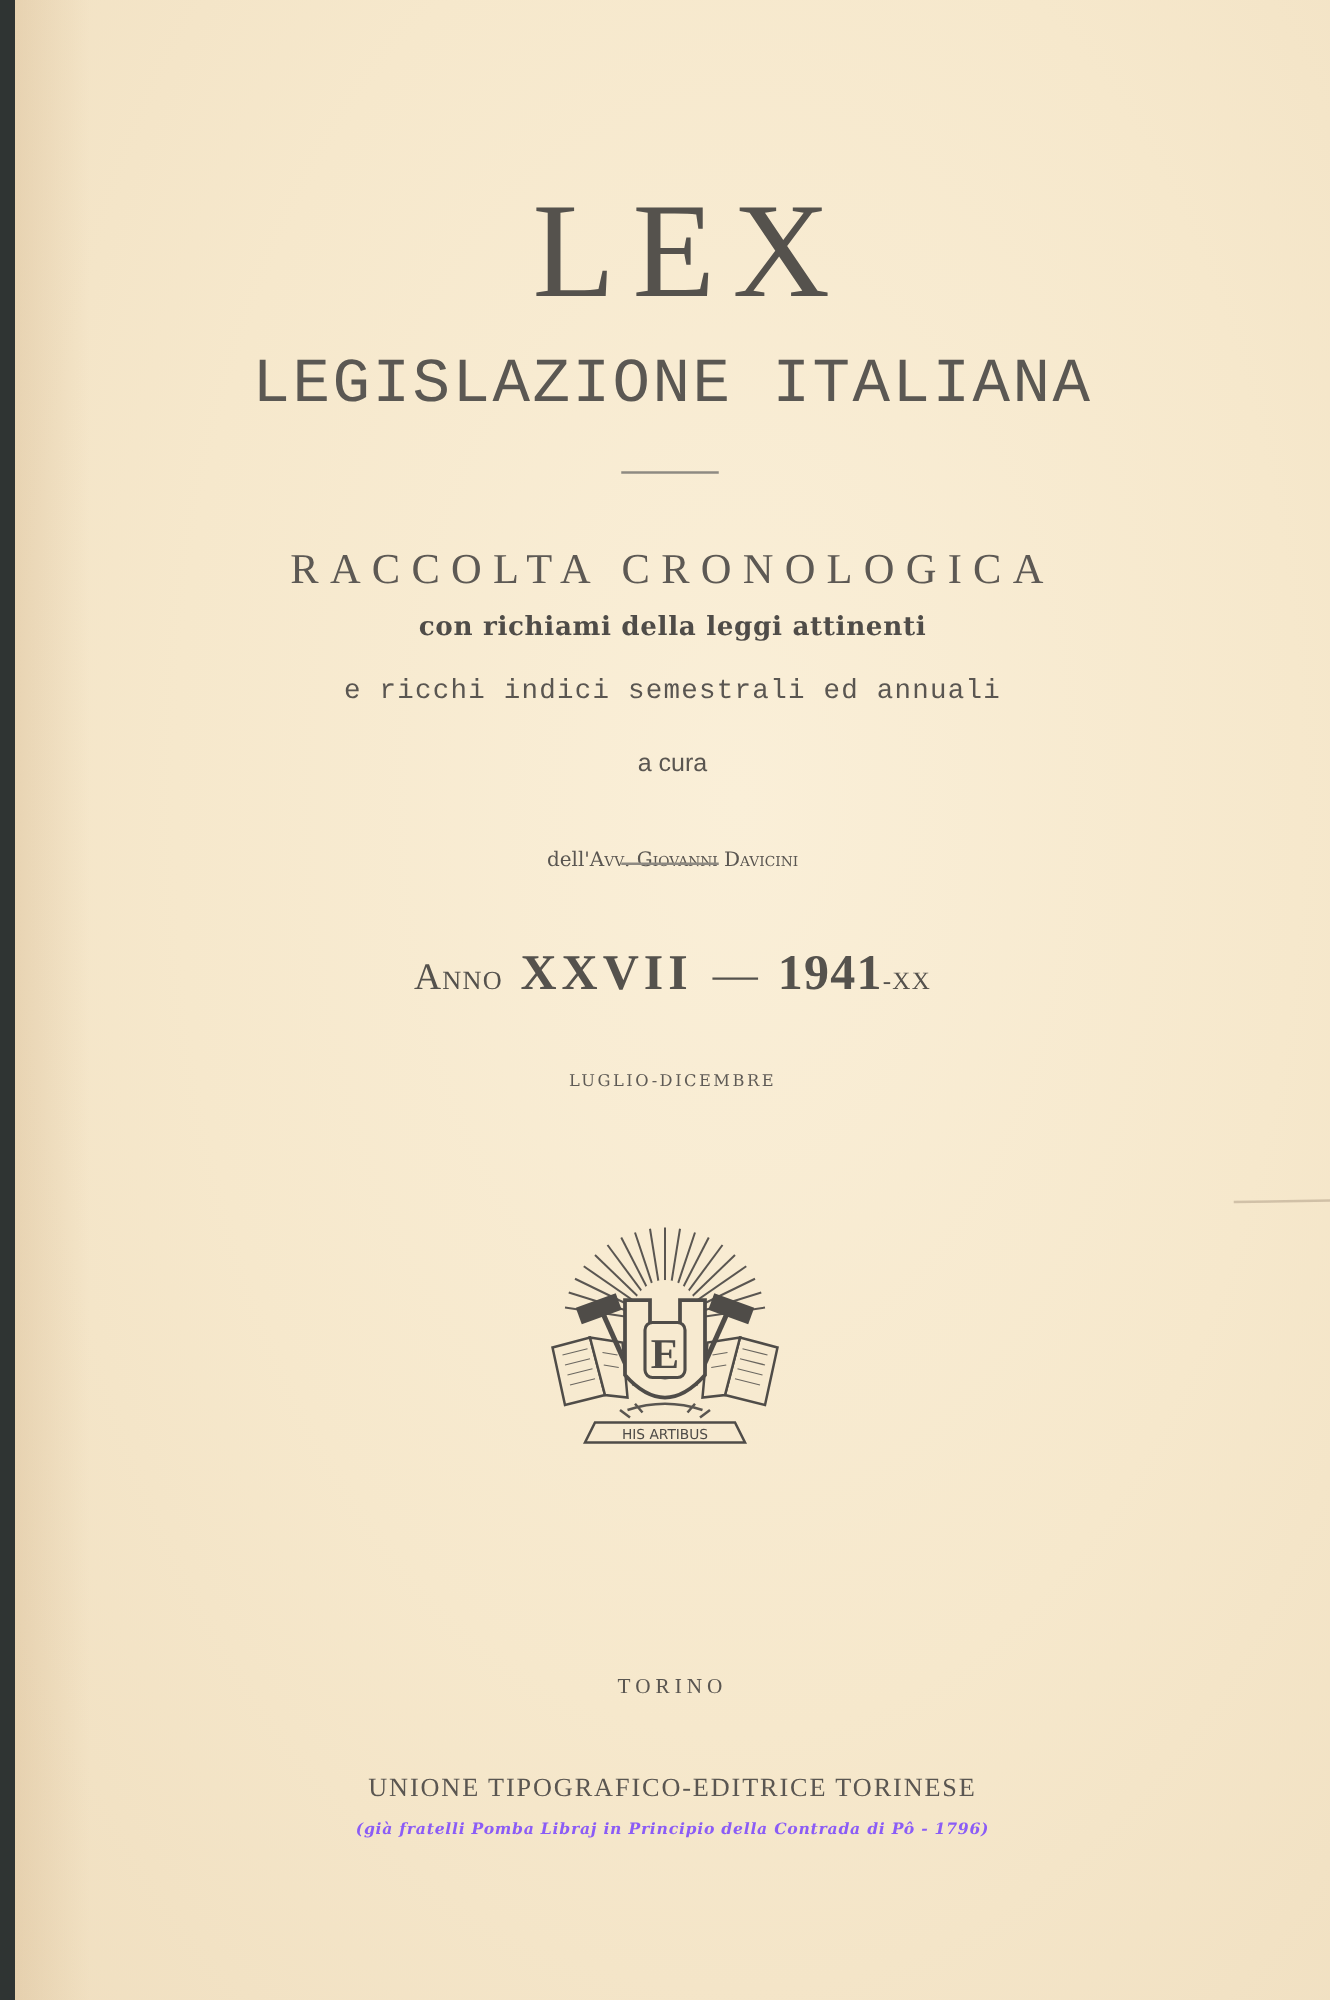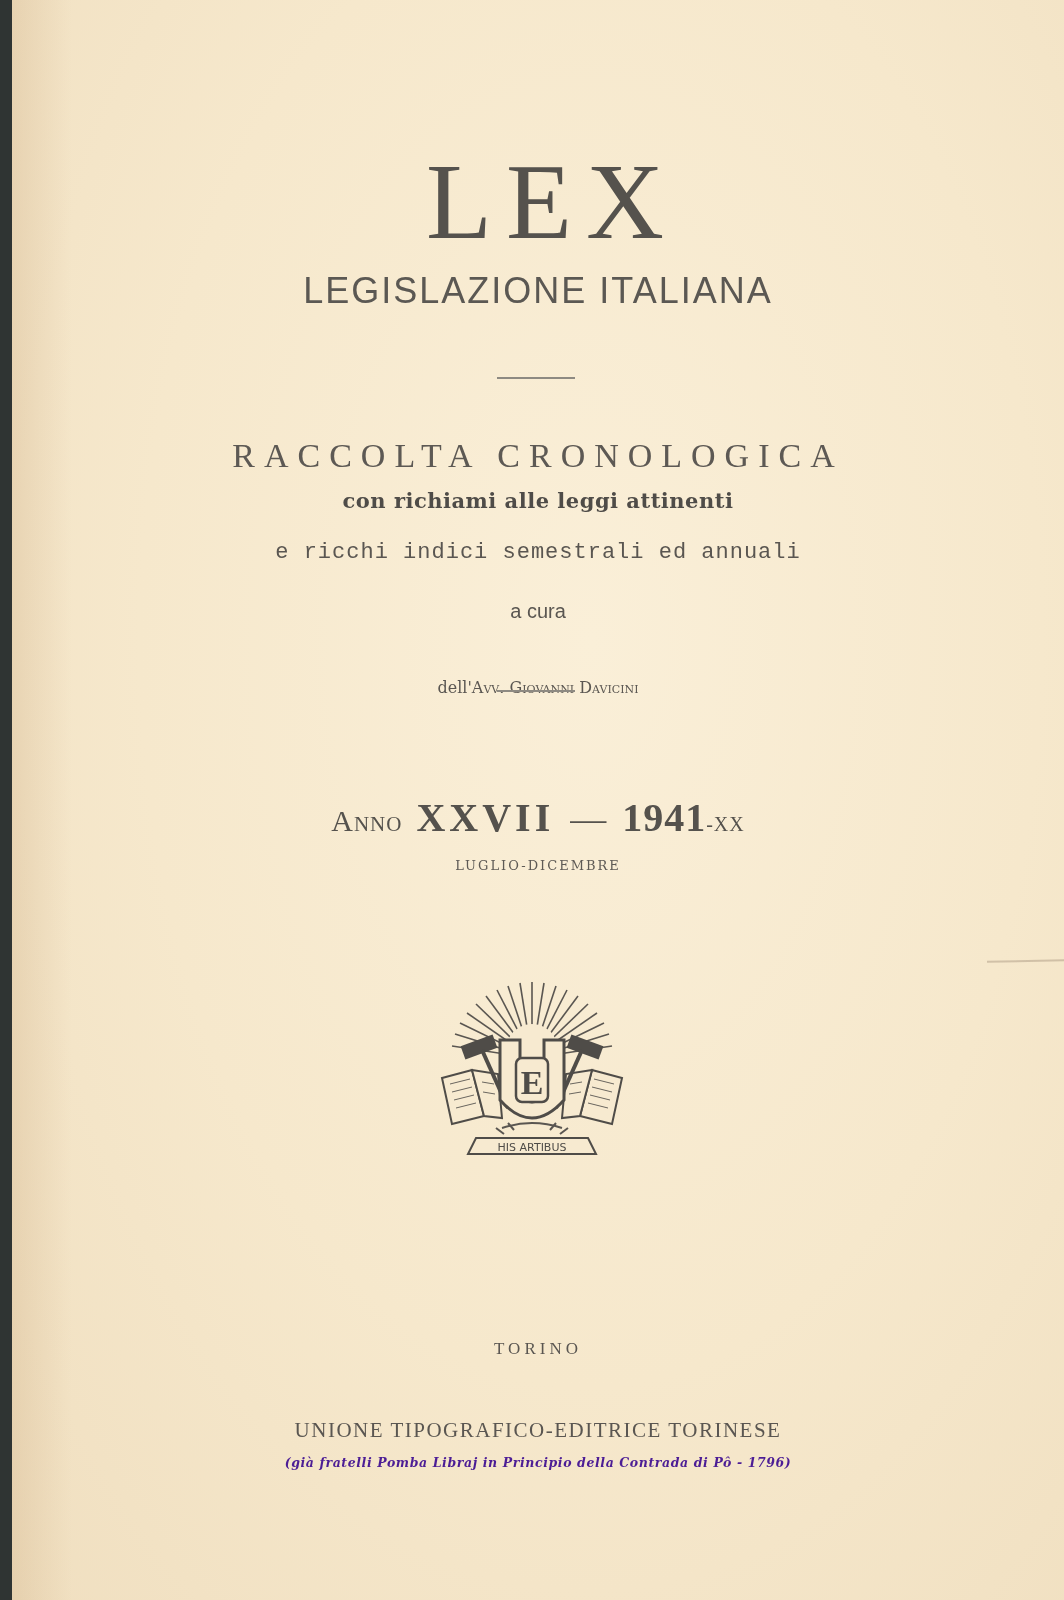--- a/index.html
+++ b/index.html
@@ -47,23 +47,23 @@
   .title-lex {
     top: 148px;
     font-family: "Liberation Serif", serif;
     font-size: 108px;
     letter-spacing: 14px;
     color: #55524d;
     line-height: 1;
     padding-left: 14px;
   }
   .subtitle {
-    top: 273px;
-    font-family: Liberation Sans, sans-serif;
-    font-size: 36px;
+    top: 284px;
+    font-family: Liberation Mono, monospace;
+    font-size: 50px;
     letter-spacing: 2px;
     color: #5b5853;
     line-height: 1;
   }
   .rule {
     position: absolute;
     height: 2px;
     background: #8e8a82;
   }
   .rule-1 { left: 497px; top: 377px; width: 78px; }
@@ -101,21 +101,21 @@
     top: 636px;
     font-family: "DejaVu Serif", serif;
     font-size: 16px;
     color: #5a5651;
     margin-top: 42px;
   }
   .editor .sc {
     font-variant: small-caps;
   }
   .anno {
-    top: 798px;
+    top: 758px;
     font-family: "Liberation Serif", serif;
     color: #55524d;
     line-height: 1;
   }
   .anno .word { font-size: 30px; font-variant: small-caps; letter-spacing: 1px; }
   .anno .roman { font-size: 40px; font-weight: bold; letter-spacing: 4px; margin-left: 14px; }
   .anno .dash { font-size: 36px; margin: 0 16px; }
   .anno .year { font-size: 40px; font-weight: bold; letter-spacing: 1px; }
   .anno .era { font-size: 20px; letter-spacing: 1px; }
   .months {
@@ -144,39 +144,39 @@
     letter-spacing: 1.5px;
     color: #5a5651;
   }
   .formerly {
     top: 1455px;
     font-family: "DejaVu Serif", serif;
     font-style: italic;
     font-weight: bold;
     font-size: 12.5px;
     letter-spacing: 0.6px;
-    color: #4c1d95;
+    color: #8b5cf6;
   }
 </style>
 </head>
 <body>
 
 <div class="binding"></div>
 <div class="page">
   <div class="stain-tl"></div>
   <div class="crease"></div>
 </div>
 
 <div class="line title-lex">LEX</div>
 <div class="line subtitle">LEGISLAZIONE ITALIANA</div>
 
 <div class="rule rule-1"></div>
 
 <div class="line raccolta">RACCOLTA CRONOLOGICA</div>
-<div class="line richiami">con richiami alle leggi attinenti</div>
+<div class="line richiami">con richiami della leggi attinenti</div>
 <div class="line indici">e ricchi indici semestrali ed annuali</div>
 <div class="line acura">a cura</div>
 <div class="line editor">
   <span>dell'</span><span class="sc">Avv.</span>
   <span class="sc">Giovanni Davicini</span>
 </div>
 
 <div class="rule rule-2"></div>
 
 <div class="line anno">

